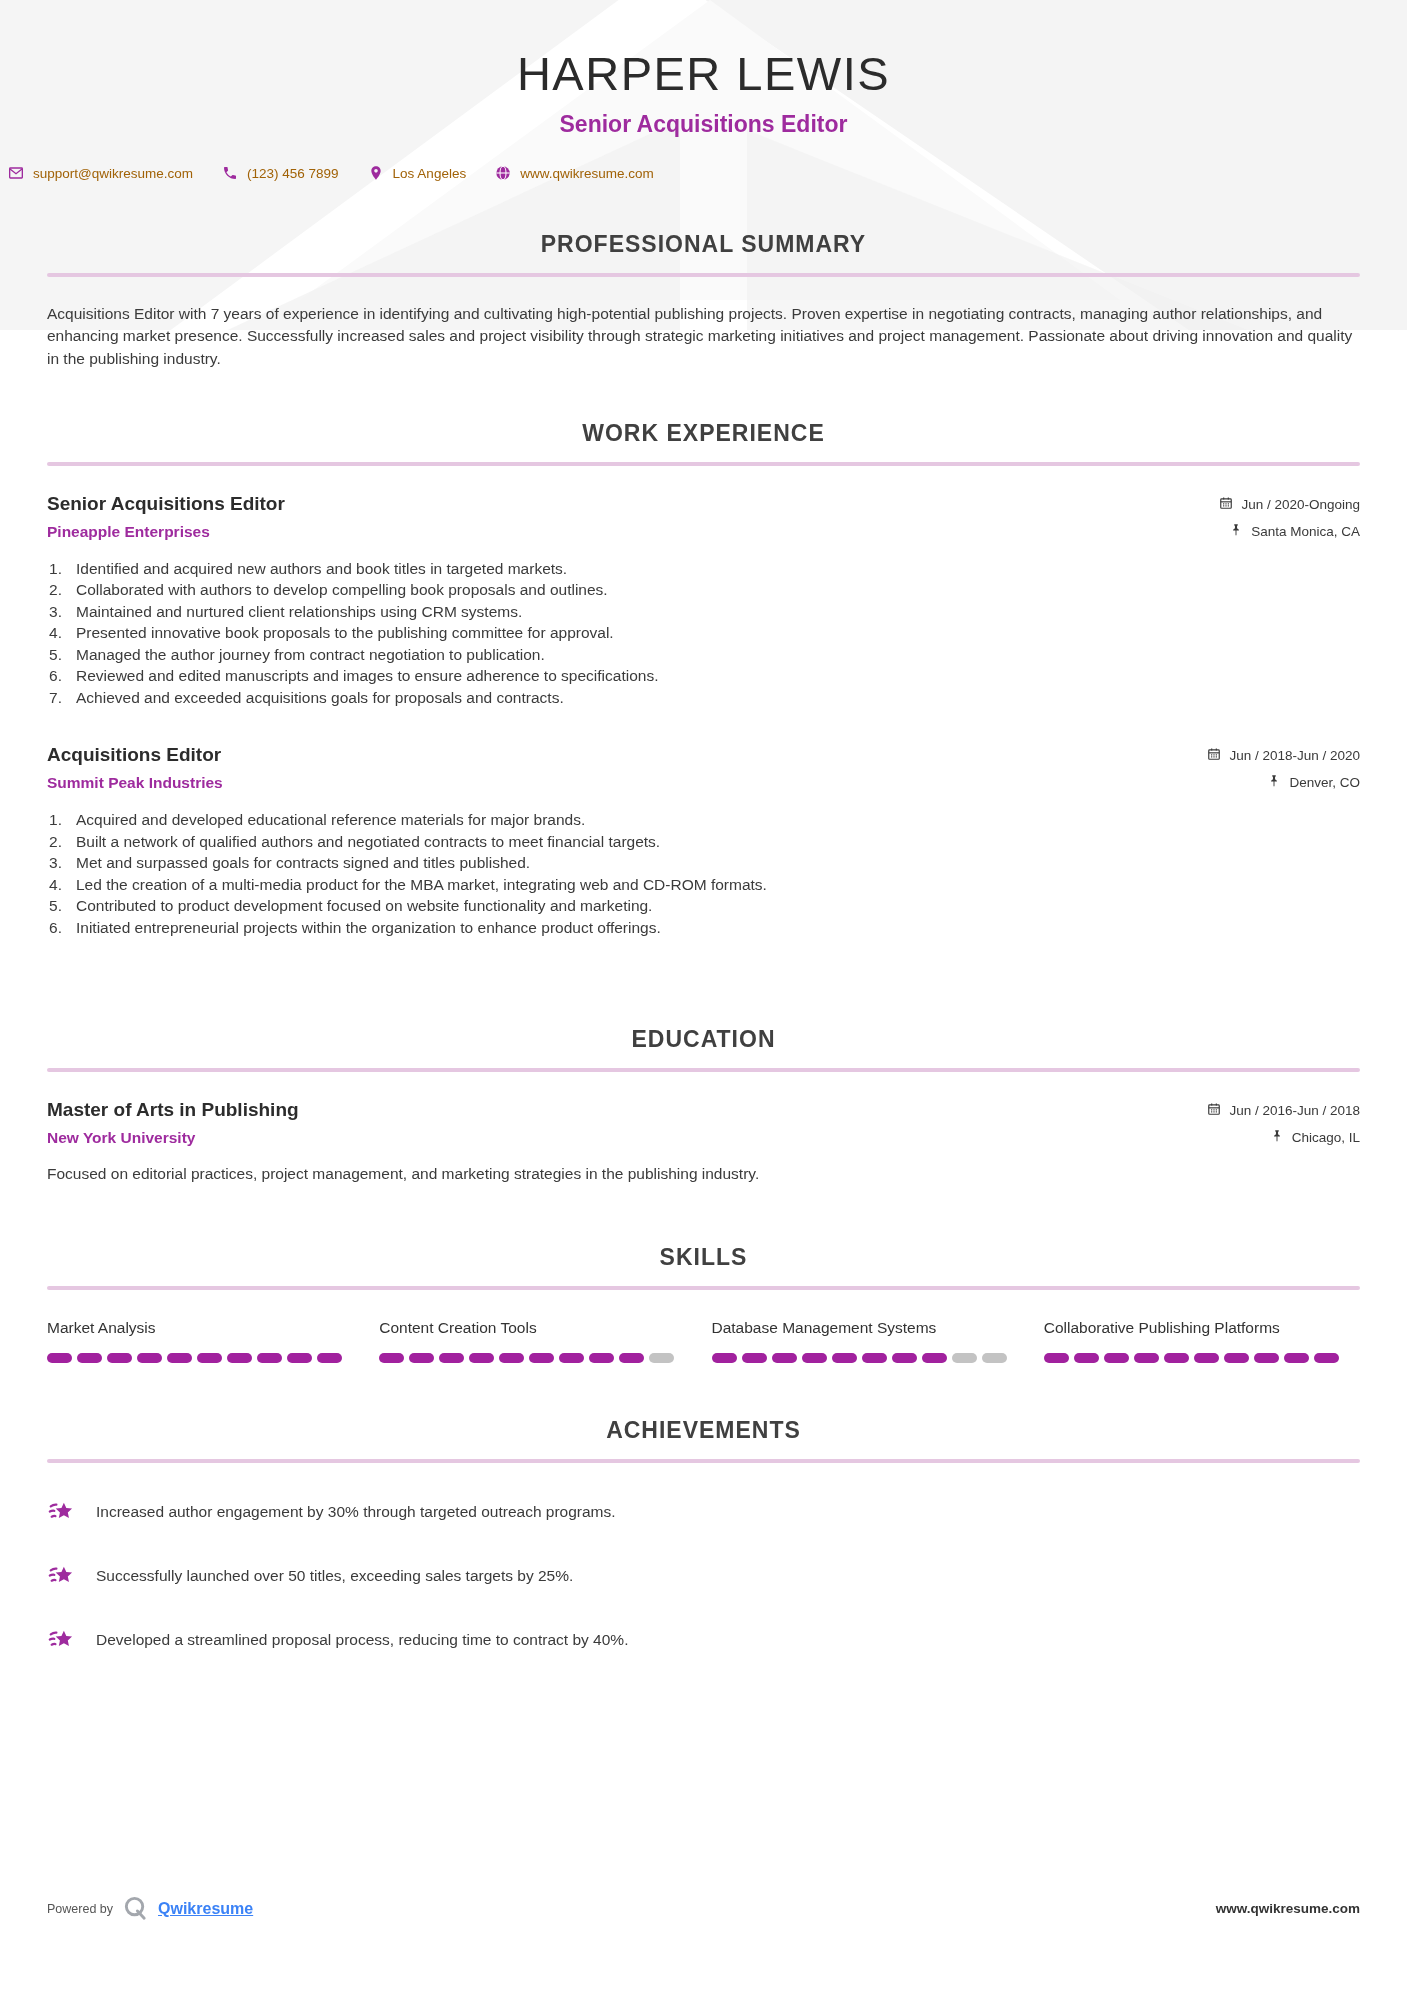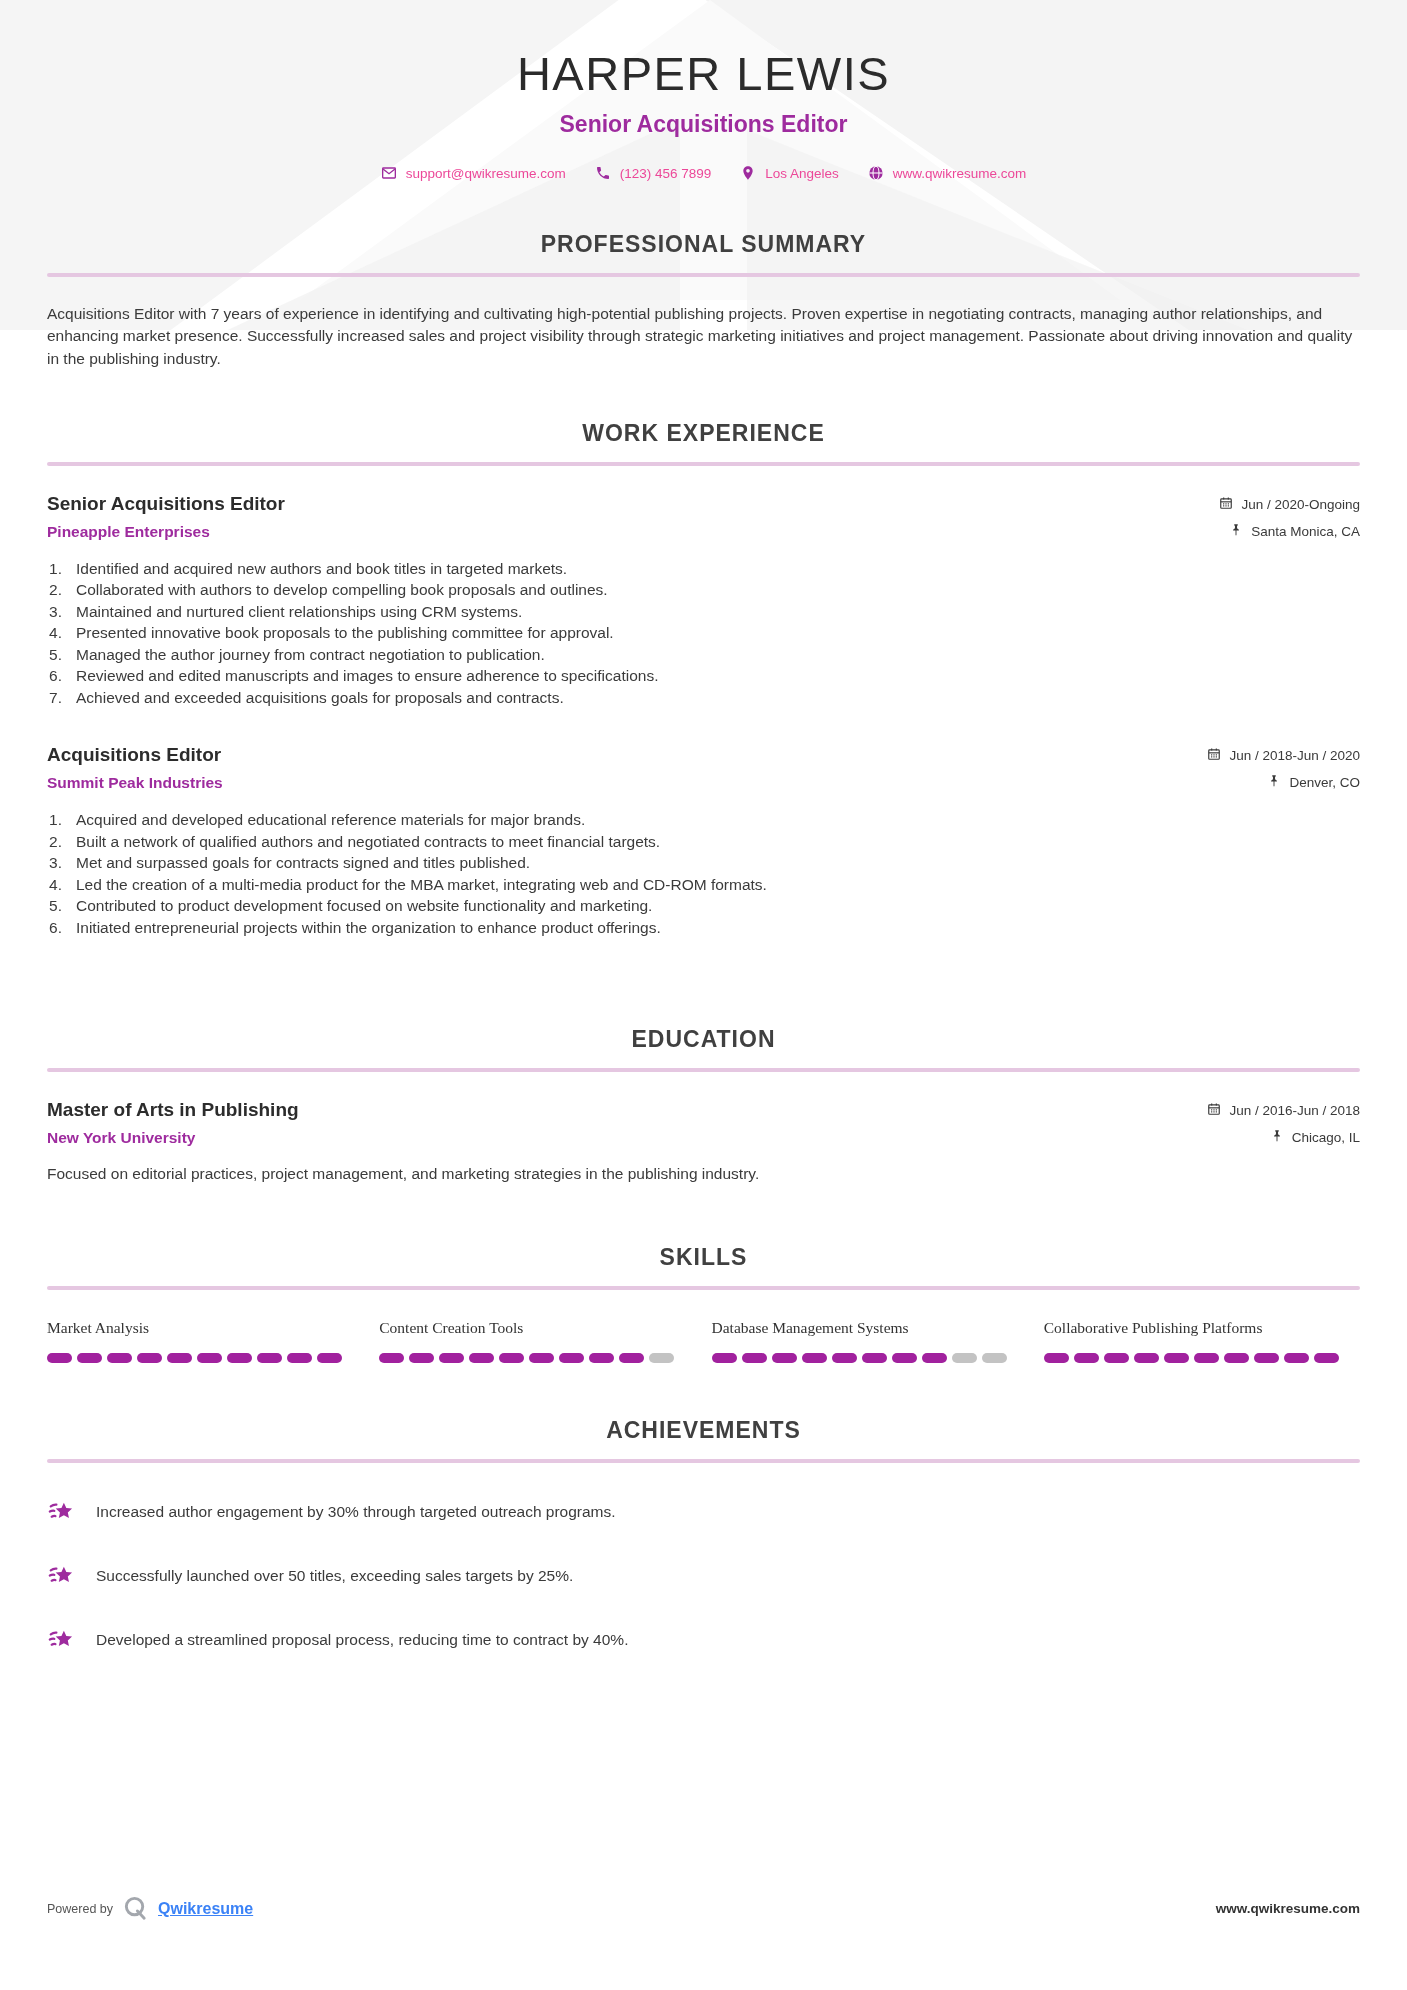--- a/index.html
+++ b/index.html
@@ -39,22 +39,22 @@
   .name {
     font-size: 47px; font-weight: 400; letter-spacing: 1.5px;
     color: #2b2b2b;
   }
   .subtitle {
     margin-top: 10px; font-size: 23px; font-weight: 600;
     color: #9e2b9e;
   }
   .contact-row {
     margin-top: 27px;
-    display: flex; justify-content: center; align-items: center;
-    gap: 13px; font-size: 13.5px; color: #ec4899;
+    display: flex; align-items: center;
+    gap: 13px; font-size: 13.5px; color: #a16207;
   }
   .contact-item { display: flex; align-items: center; gap: 9px; margin: 0 8px; }
   .cicon { display: inline-flex; width: 16px; height: 16px; }
   .cicon svg { width: 16px; height: 16px; }
 
   
   .content { padding: 0 47px; }
   .section-head { margin-top: 50px; }
   .section-title {
     text-align: center; font-size: 23px; font-weight: 700;
@@ -85,21 +85,21 @@
     position: absolute; left: 0; color: #3b3b3b;
   }
 
   
   .edu { margin-top: 27px; }
   .edu-desc { margin-top: 16px; }
 
   
   .skills-grid {
     margin-top: 28px;
-    display: grid; grid-template-columns: repeat(4, 1fr); column-gap: 16px; font-family: Liberation Serif, serif;
+    display: grid; grid-template-columns: repeat(4, 1fr); column-gap: 16px;
   }
   .skill-name { font-size: 15.5px; color: #333; line-height: 1.35; min-height: 22px; }
   .skill-bar { display: flex; gap: 5px; margin-top: 13px; }
   .dash { width: 25px; height: 10px; border-radius: 5px; display: inline-block; }
   .dash.filled { background: #a1219e; }
   .dash.empty { background: #c3c3c3; }
 
   
   .ach-list { margin-top: 14px; }
   .ach-item { display: flex; align-items: center; gap: 19px; margin-top: 34px; }

